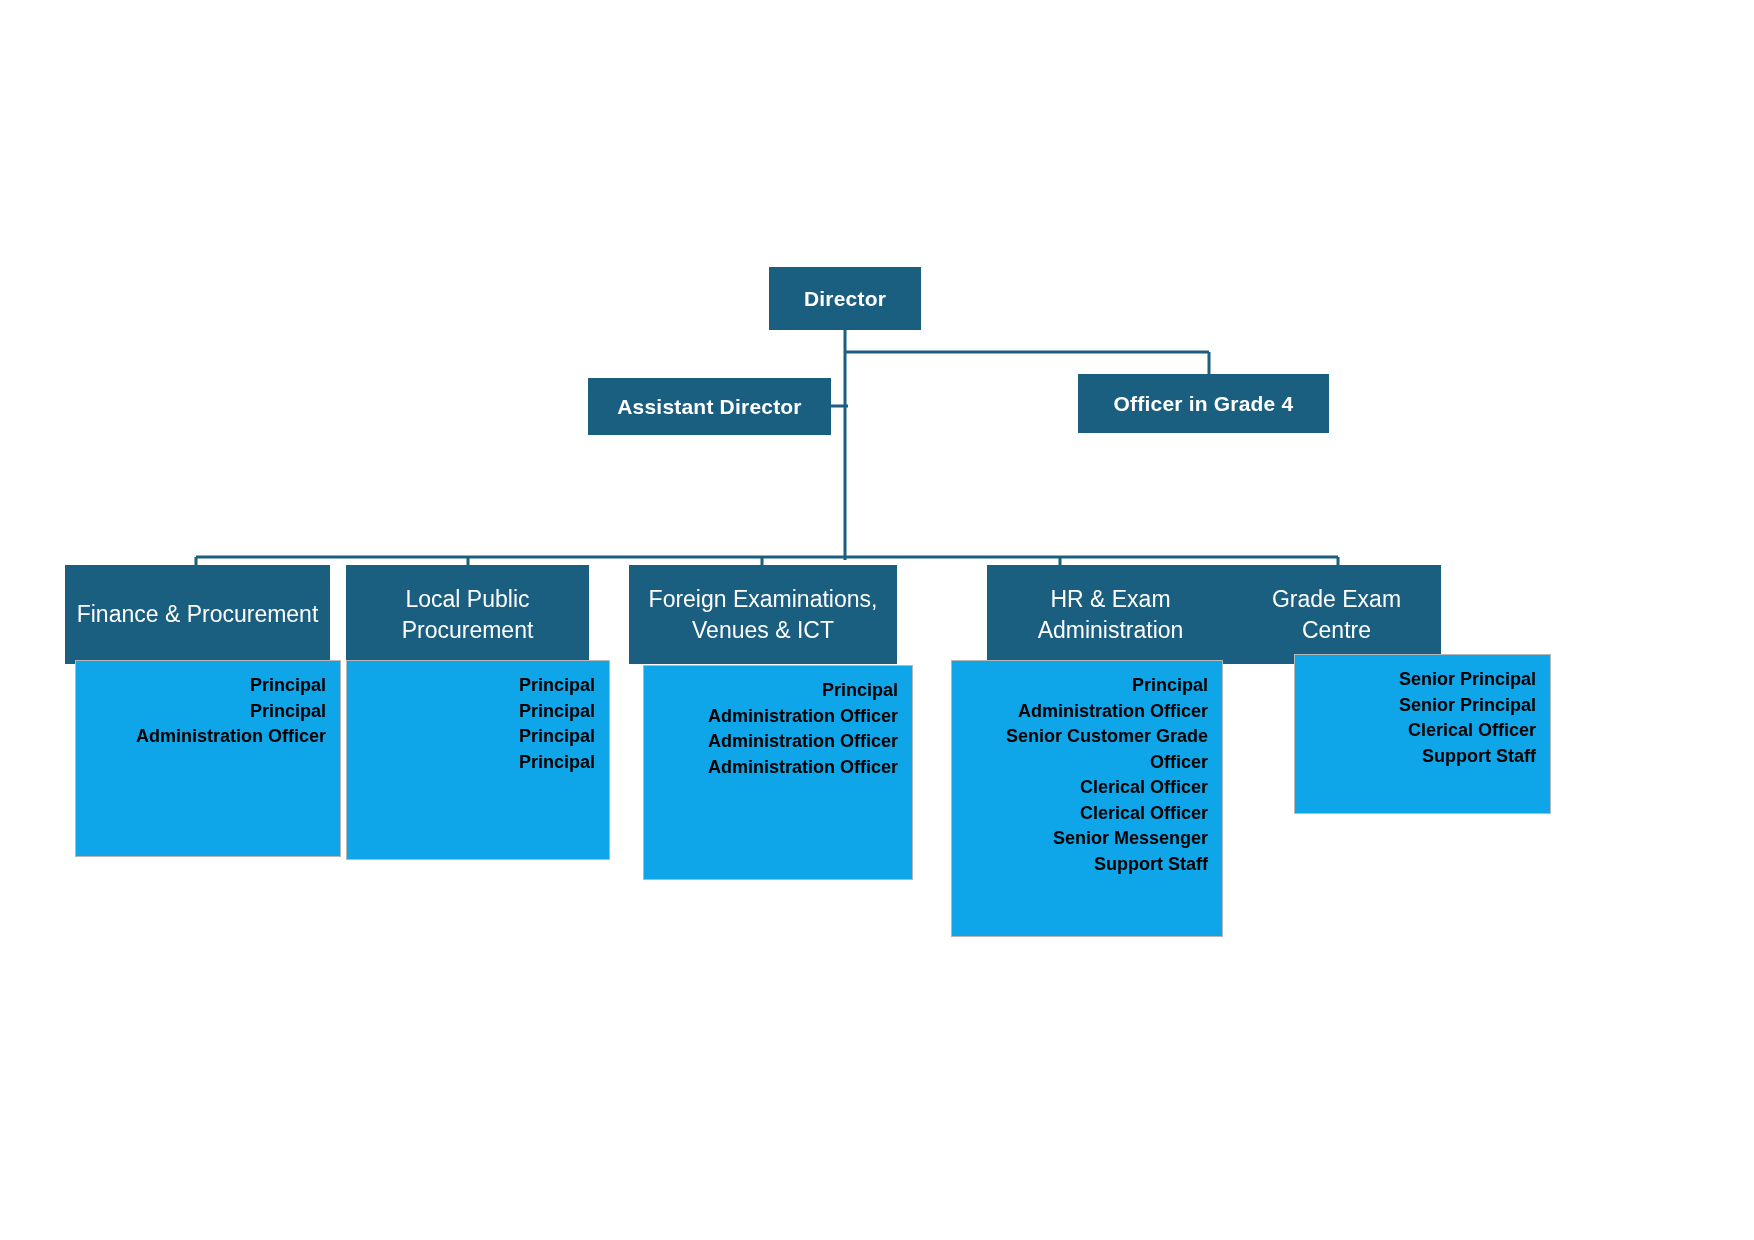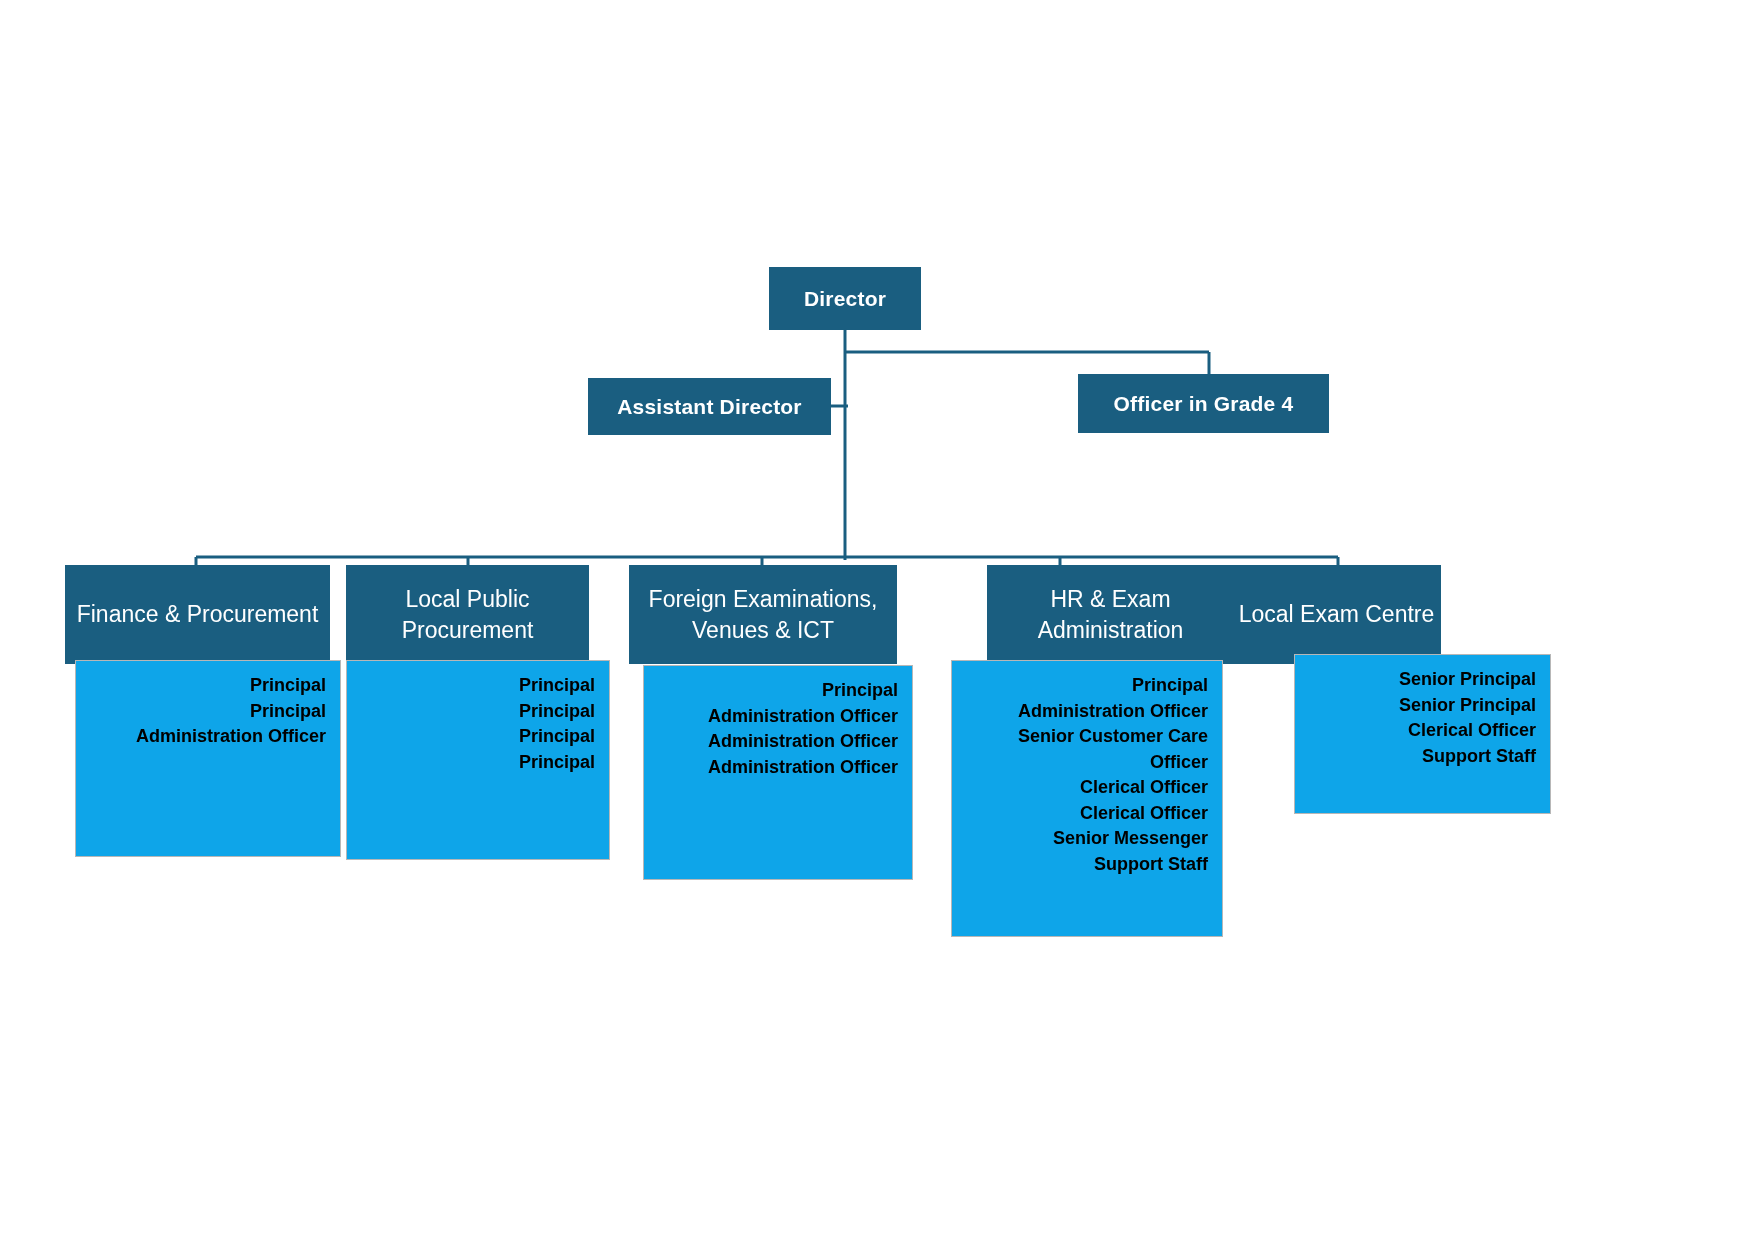--- a/index.html
+++ b/index.html
@@ -149,30 +149,30 @@
     </ul>
   </div>
 
   <div class="dept-header" style="left:941px; top:565px; width:247px; height:99px;margin-left:46px;">
     <span>HR &amp; Exam Administration</span>
   </div>
   <div class="dept-panel" style="left:951px; top:660px; width:272px; height:277px;">
     <ul class="role-list">
       <li>Principal</li>
       <li>Administration Officer</li>
-      <li>Senior Customer Care Officer</li>
+      <li>Senior Customer Grade Officer</li>
       <li>Clerical Officer</li>
       <li>Clerical Officer</li>
       <li>Senior Messenger</li>
       <li>Support Staff</li>
     </ul>
   </div>
 
   <div class="dept-header" style="left:1232px; top:565px; width:209px; height:99px;">
-    <span>Local Exam Centre</span>
+    <span>Grade Exam Centre</span>
   </div>
   <div class="dept-panel" style="left:1294px; top:654px; width:257px; height:160px;">
     <ul class="role-list">
       <li>Senior Principal</li>
       <li>Senior Principal</li>
       <li>Clerical Officer</li>
       <li>Support Staff</li>
     </ul>
   </div>
 

